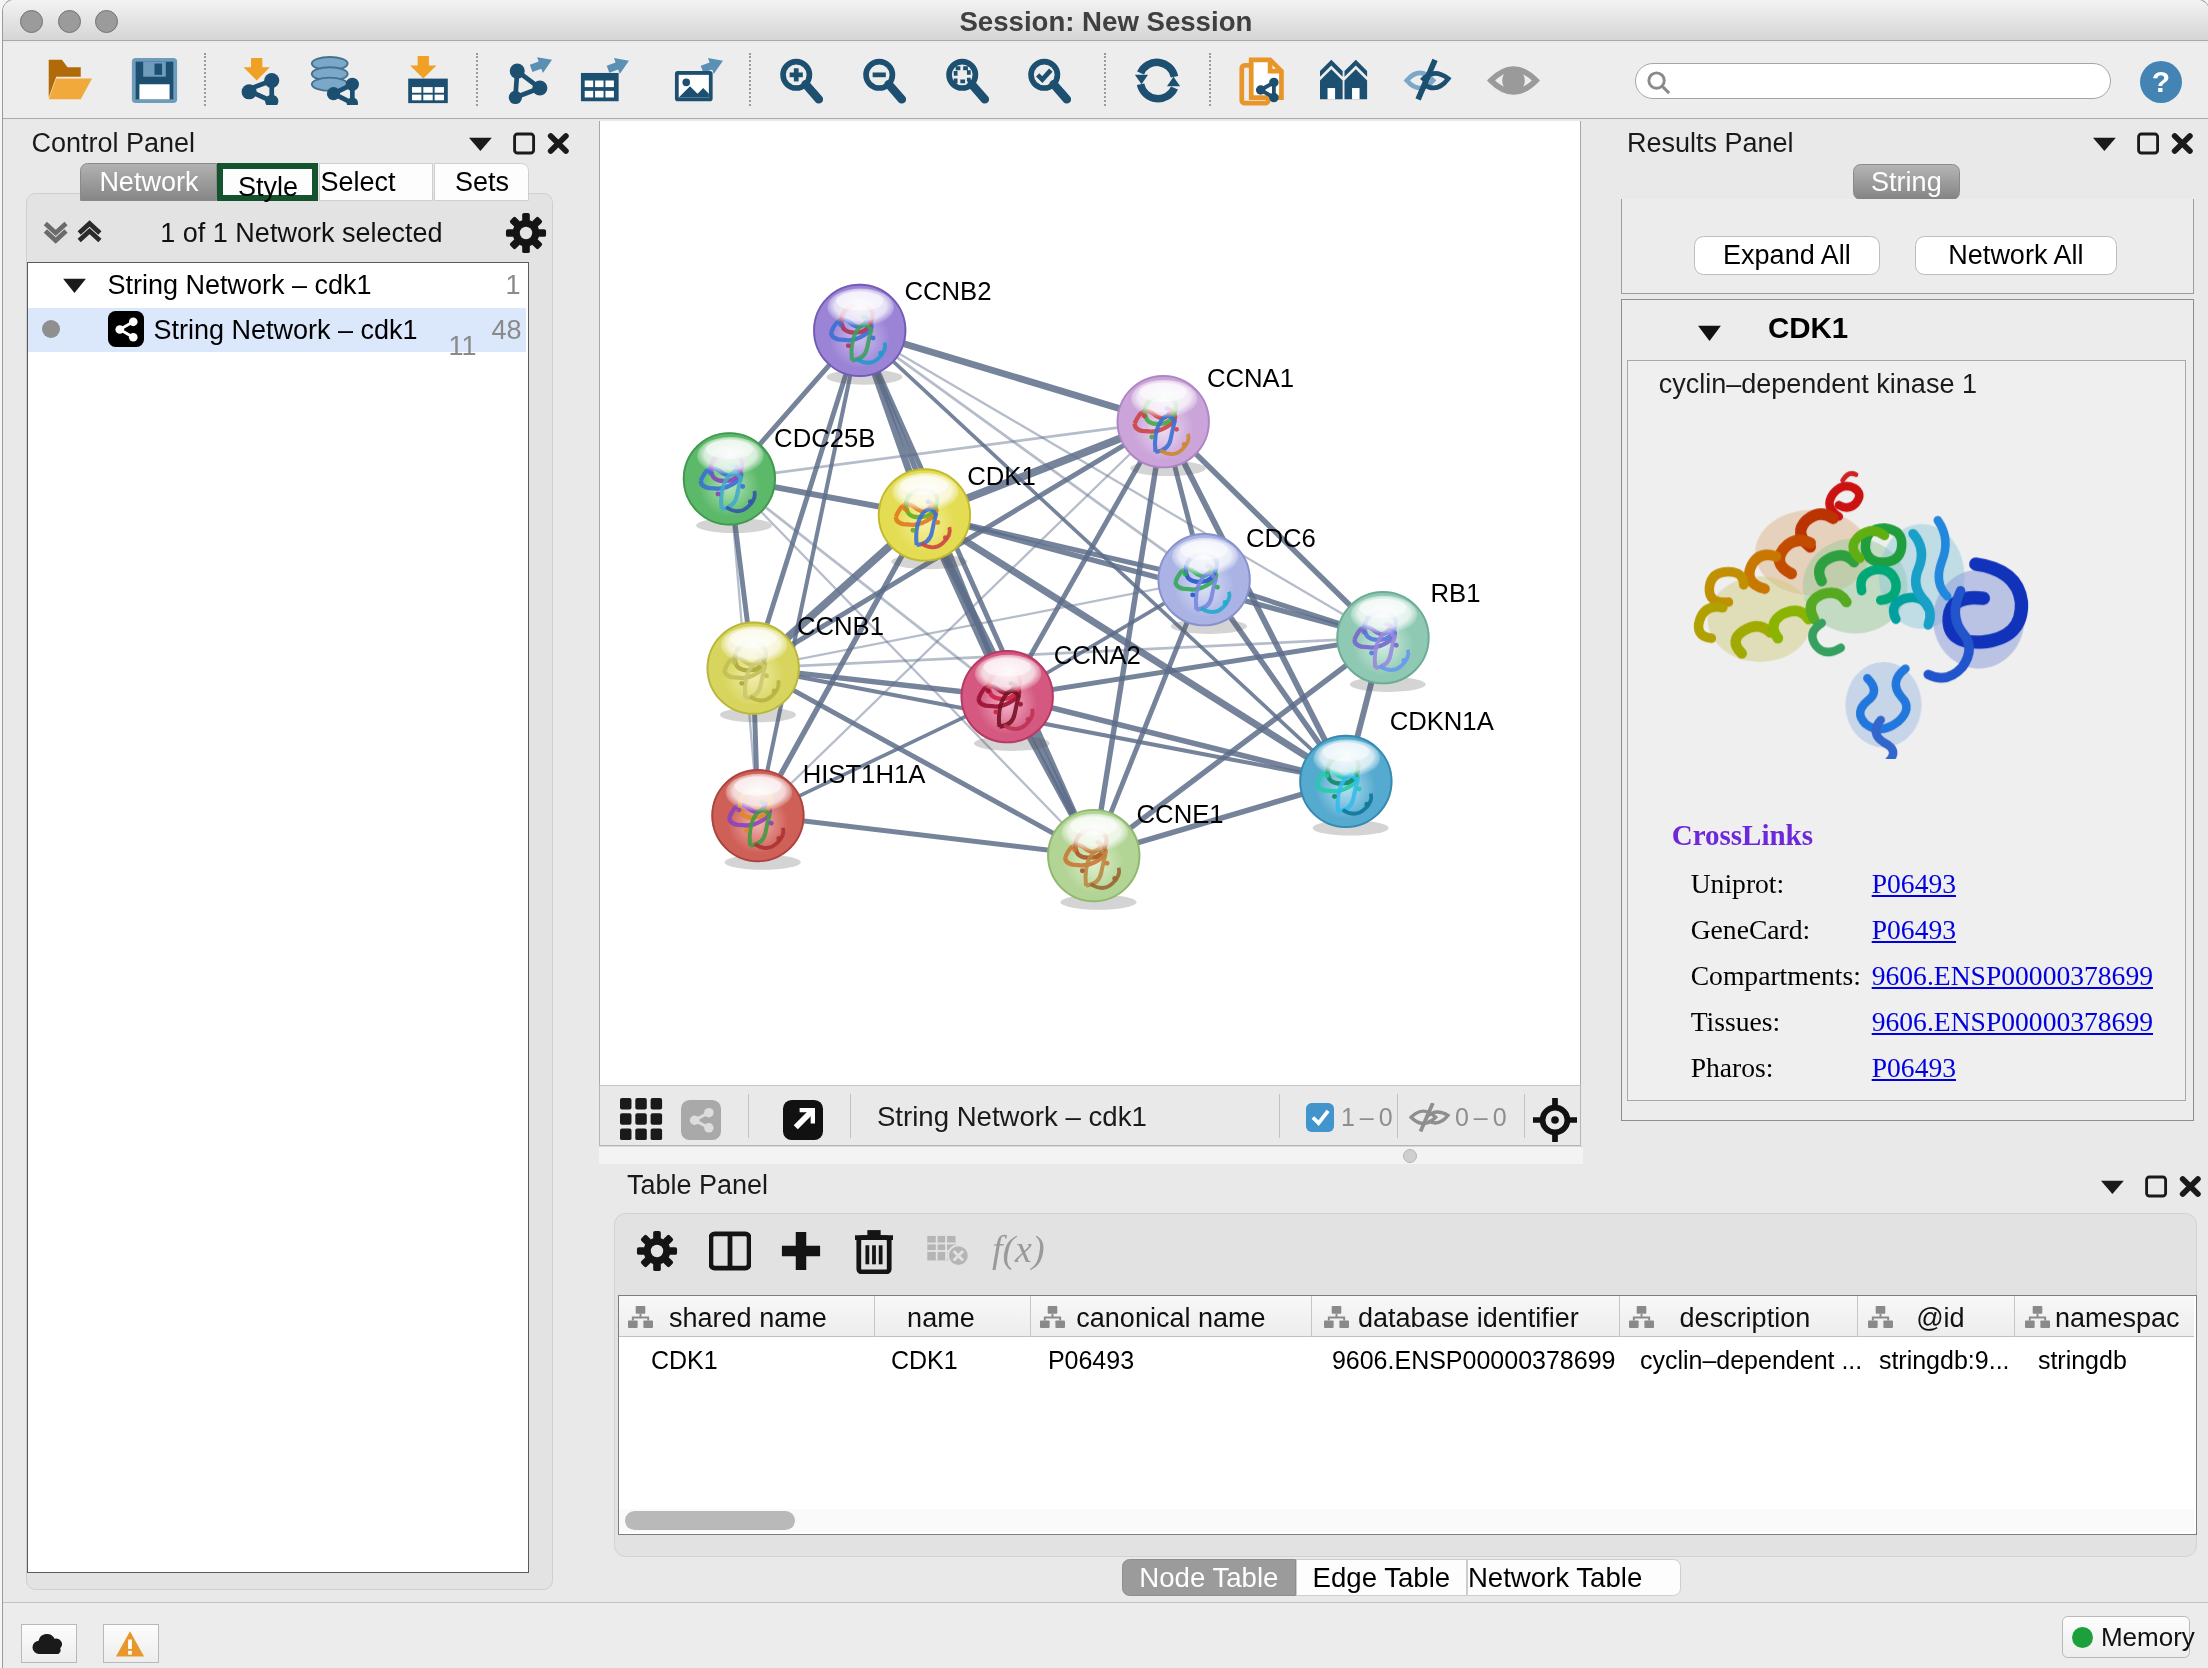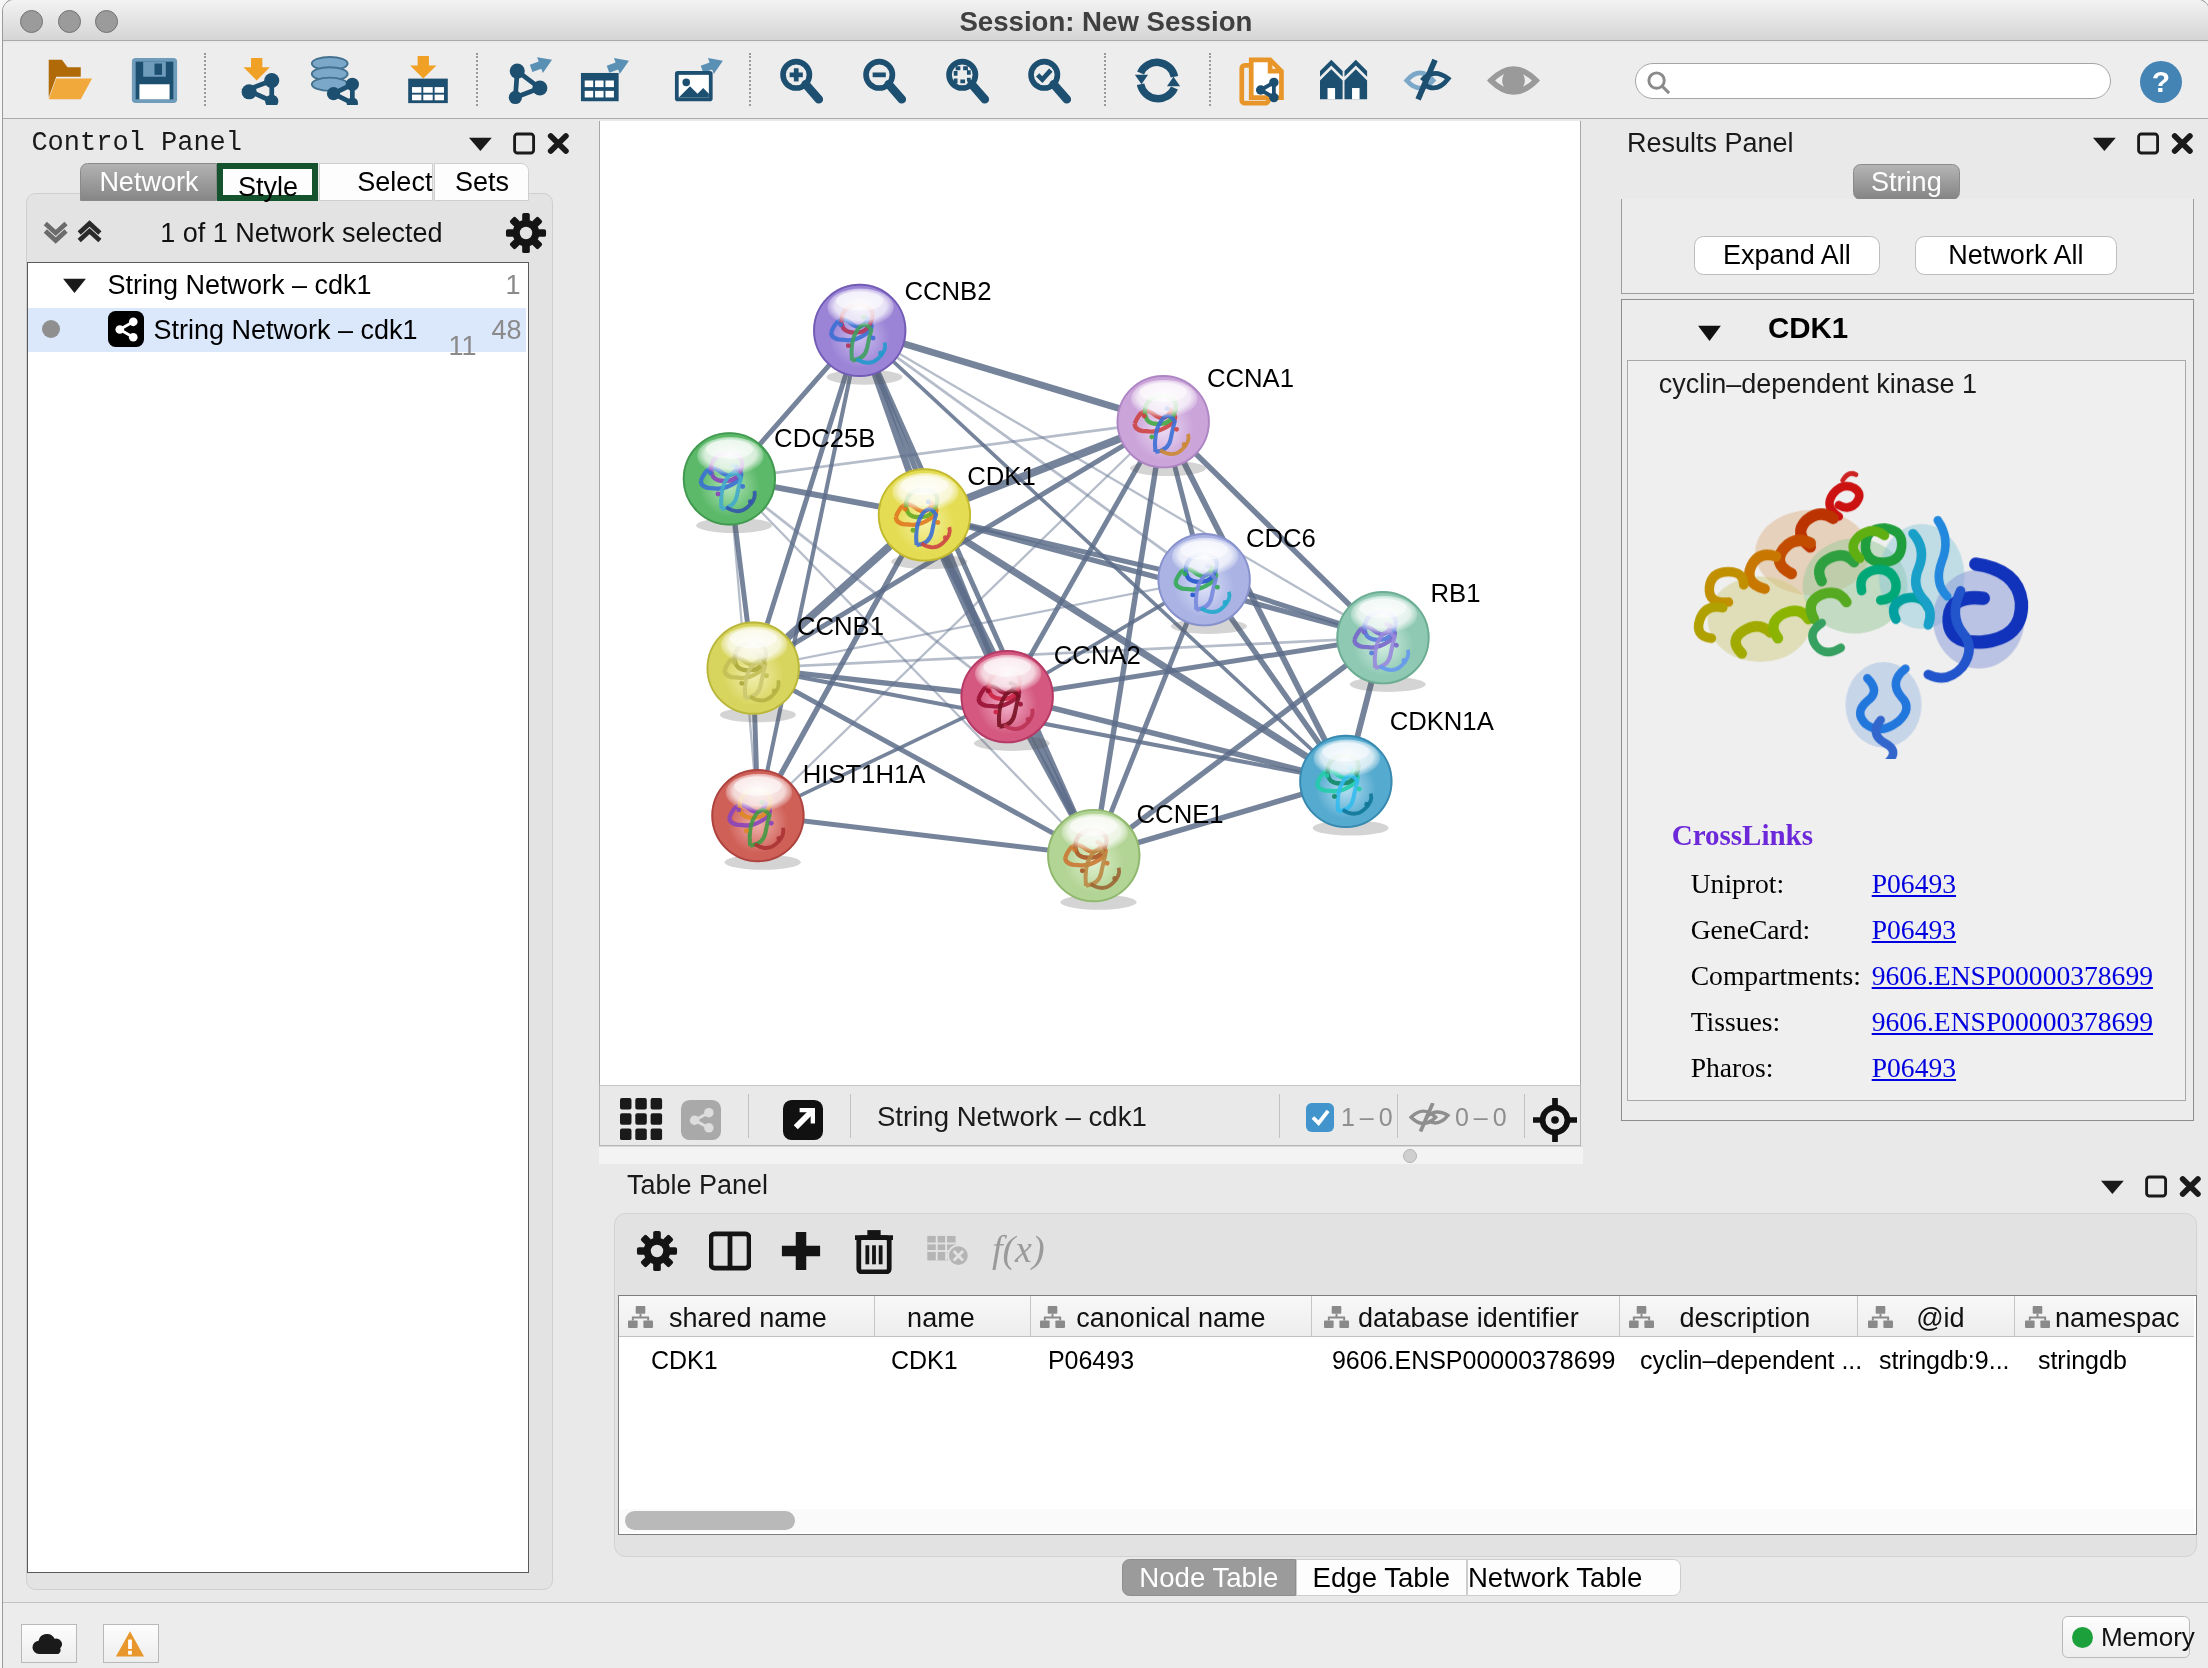--- a/index.html
+++ b/index.html
@@ -173,30 +173,30 @@
     <div class="abs" style="left:1632px; top:20px; width:476px; height:36px; background:#fff; border:1.9px solid #a5a5a5; border-radius:18px;">
       <svg style="position:absolute;left:9.5px;top:4.8px;" width="27" height="27" viewBox="0 0 28 28">
           <circle cx="12" cy="12" r="8" fill="none" stroke="#8a8a8a" stroke-width="3"></circle>
           <line x1="18" y1="18" x2="25" y2="25" stroke="#8a8a8a" stroke-width="3"></line>
         </svg>
     </div>
     <div class="abs" style="left:2137px; top:18px; width:42px; height:42px; border-radius:50%; background:#4484b4; color:#fff; font-size:30px; font-weight:bold; text-align:center; line-height:42px;">?</div>
   </div>
   <div id="main">
     <div class="abs" style="left:9.5px; top:0; width:587px; height:1481px; background:#e9e9e9;">
-      <div class="ptitle abs" style="left:19px; top:6.7px;font-family:Liberation Mono, monospace;">Control Panel</div>
+      <div class="ptitle abs" style="left:19px; top:6.7px;">Control Panel</div>
       <svg class="abs" style="left:457px; top:11.4px;" width="114" height="23" viewBox="0 0 120 24">
         <path d="M0 6 L24 6 L12 20 Z" fill="#1a1a1a"></path>
         <rect x="48" y="2" width="20" height="20" rx="3" fill="none" stroke="#1a1a1a" stroke-width="3"></rect>
         <path d="M86 4 L102 20 M102 4 L86 20" stroke="#1a1a1a" stroke-width="6" stroke-linecap="round"></path>
       </svg>
       <div class="abs" style="left:13.3px; top:72px; width:527px; height:1397px; background:#e3e3e3; border:1px solid #cfcfcf; border-radius:9.5px;"></div>
       <div class="abs" style="left:68px; top:42px; width:137px; height:38px; background:linear-gradient(#b2b2b2,#868686); border:1px solid #8a8a8a; border-radius:7.6px 0 0 0; color:#fff; font-size:27px; text-align:center; line-height:36px;">Network</div>
       <div class="abs" style="left:205px; top:42px; width:101px; height:38px; background:#fdfdfd; border:6px solid #14532d; color:#000; font-size:27px; text-align:center; line-height:36px;">Style</div>
-      <div class="abs" style="left:307px; top:42px; width:114px; height:38px; background:#fdfdfd; border:1px solid #cfcfcf; color:#000; font-size:27px; text-align:right; line-height:36px;">Select</div>
+      <div class="abs" style="left:307px; top:42px; width:114px; height:38px; background:#fdfdfd; border:1px solid #cfcfcf; color:#000; font-size:27px; text-align:left; line-height:36px;">Select</div>
       <div class="abs" style="left:422px; top:42px; width:95px; height:38px; background:#fdfdfd; border:1px solid #cfcfcf; border-radius:0 7.6px 0 0; color:#000; font-size:27px; text-align:center; line-height:36px;">Sets</div>
       <svg class="abs" style="left:28.5px; top:95px;" width="67" height="32" viewBox="0 0 70 34">
         <g fill="none" stroke="#6b6b6b" stroke-width="5">
             <path d="M4 8 l11 10 11 -10"></path>
             <path d="M4 16 l11 10 11 -10"></path>
           </g>
         <g fill="none" stroke="#2a2a2a" stroke-width="5">
             <path d="M40 18 l11 -10 11 10"></path>
             <path d="M40 26 l11 -10 11 10"></path>
           </g>

